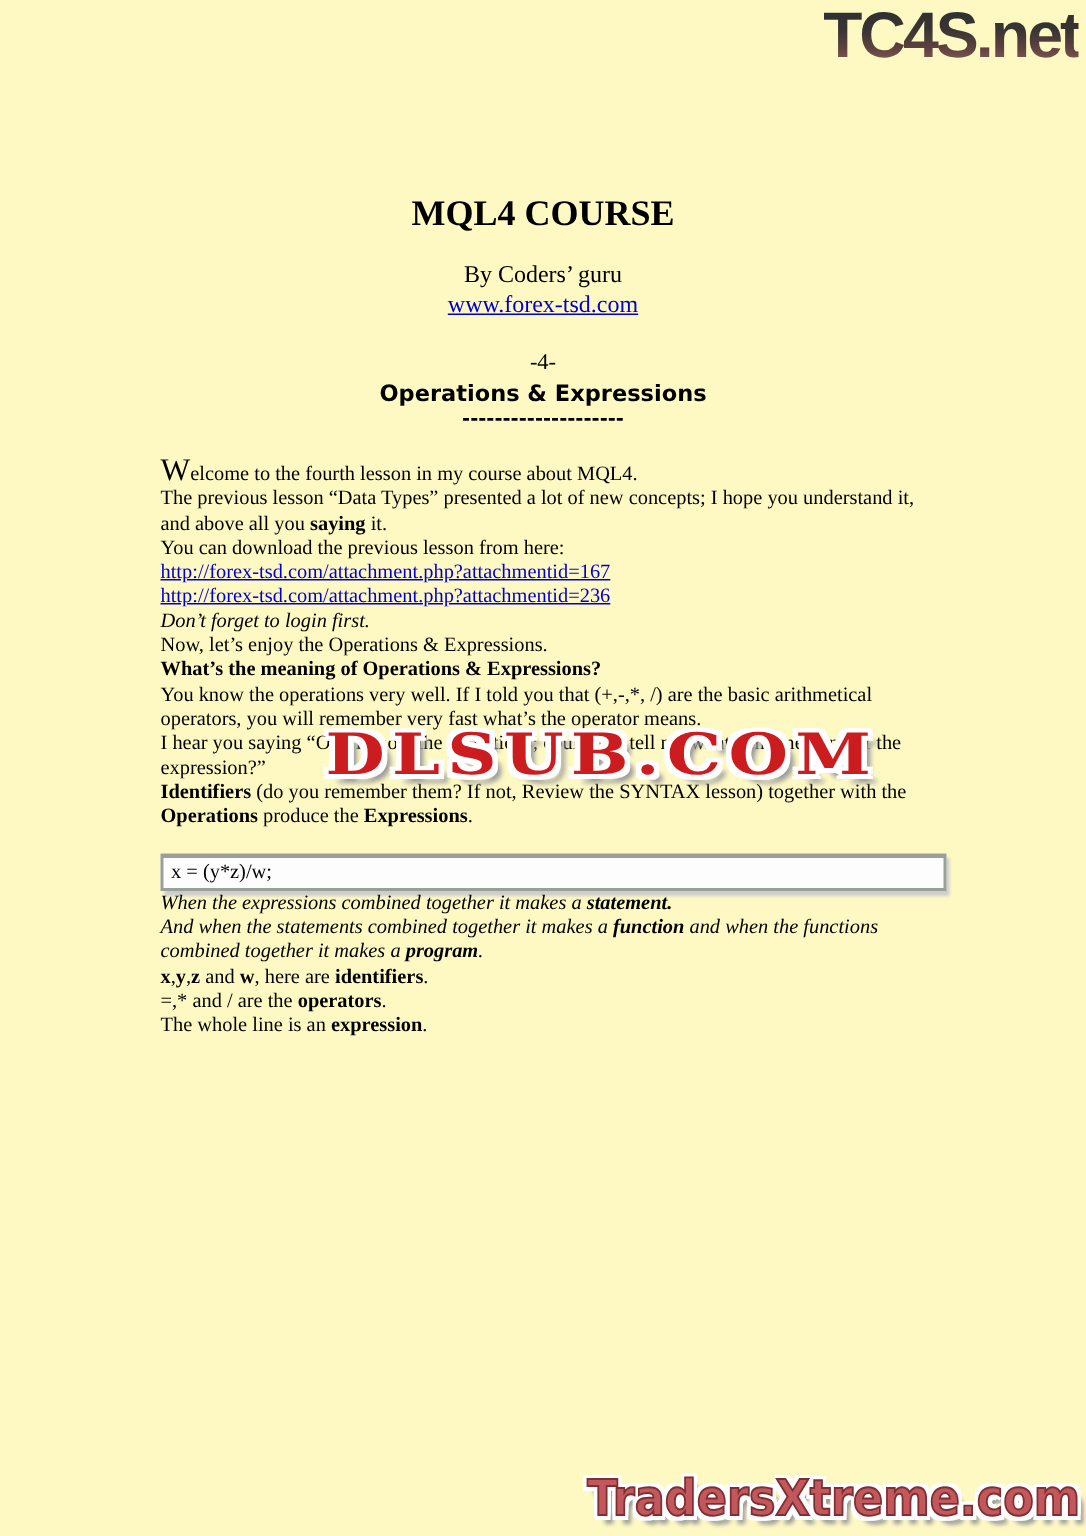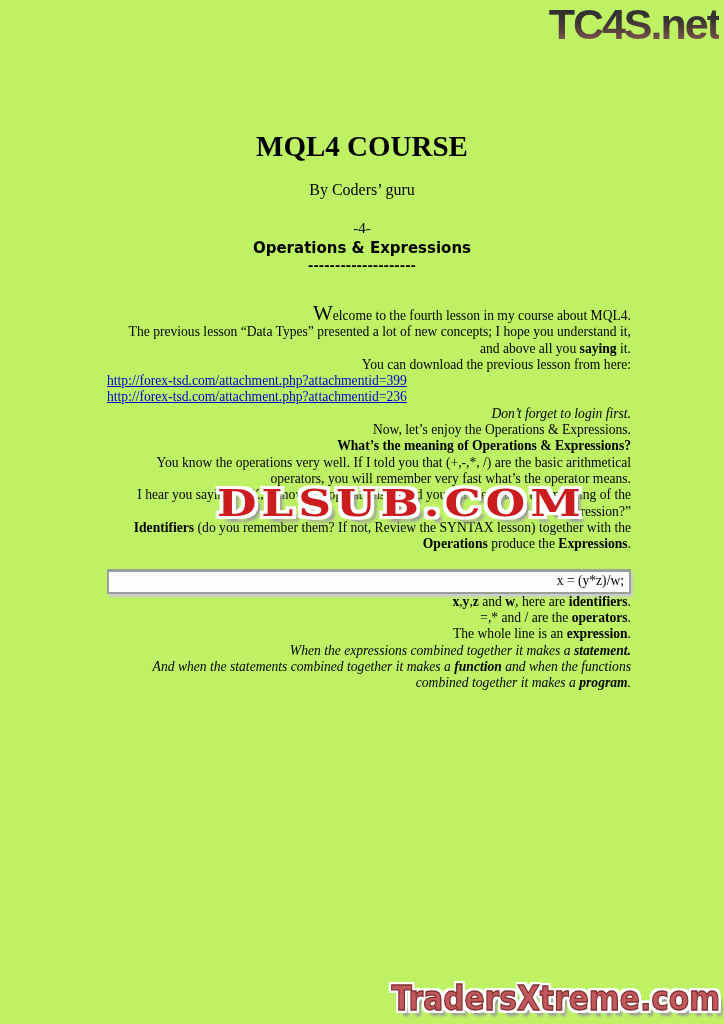--- a/index.html
+++ b/index.html
@@ -1,50 +1,50 @@
 <!DOCTYPE html>
 <html><head>
 <meta charset="utf-8">
 <style>
   * { margin:0; padding:0; box-sizing:border-box; }
   html, body { background:#ffffff; }
   .page {
     position:relative; width:724px; height:1024px; margin:0 auto;
-    background:#bef264; color:#000;
+    background:#fef9c3; color:#000;
     font-family:"Liberation Serif", serif;
     overflow:hidden;
   }
 
   
   .logo-top {
     position:absolute; top:0px; right:5px;
     font-family:"Liberation Sans", sans-serif;
     font-weight:700; font-size:43px; letter-spacing:-2px;
     color:#4a3a38;
   }
   @supports (-webkit-background-clip: text) {
     .logo-top {
       background:linear-gradient(180deg,#2b2b2b 0%,#383434 40%,#5c423f 65%,#7d5650 82%,#9a746b 100%);
       -webkit-background-clip:text; background-clip:text; color:transparent;
     }
   }
 
   
   .header { position:absolute; top:130px; left:0; width:100%; text-align:center; }
-  .title  { font-size:29px; font-weight:700; }
+  .title  { font-size:24px; font-weight:700; }
   .byline { font-size:16px; margin-top:18px; }
   .site-link { display:inline-block; margin-top:2px; font-size:16px; color:#0000cc; text-decoration:underline; cursor:pointer; }
   .lesson-no { font-size:15px; margin-top:21px; }
   .lesson-title { margin-top:2px; font-family:"DejaVu Sans", sans-serif; font-weight:700; font-size:15px; }
   .divider { margin-top:1px; font-family:"DejaVu Sans", sans-serif; font-weight:700; font-size:13px; }
 
   
   .content {
     position:absolute; left:107px; top:305px; width:524px;
-    font-size:13.6px; line-height:16.3px;text-align:right;
+    font-size:13.6px; line-height:16.3px;
   }
   .content p { margin:0; }
   .mt { margin-top:16px; }
   .mt20 { margin-top:20px; }
   .mt17 { margin-top:17px; }
   .mt34 { margin-top:34px; }
   .dropcap { font-size:21px; }
   a.attach { display:block; color:#0000cc; text-decoration:underline; cursor:pointer; width:fit-content; }
   .it { font-style:italic; }
   .meaning-heading { font-weight:700; }
@@ -87,57 +87,60 @@
 </head>
 <body>
 
 <div class="page">
 
   <div class="logo-top">TC4S.net</div>
 
   <div class="header">
     <div class="title">MQL4 COURSE</div>
     <div class="byline">By Coders’ guru</div>
+    <div>
+      <a class="site-link">www.forex-tsd.com</a>
+    </div>
     <div class="lesson-no">-4-</div>
     <div class="lesson-title">Operations &amp; Expressions</div>
     <div class="divider">--------------------</div>
   </div>
 
   <div class="content">
 
     <p><span class="dropcap">W</span><span>elcome to the fourth lesson in my course about MQL4.</span><br>
       <span>The previous lesson “Data Types” presented a lot of new concepts; I hope you understand it, and above all you </span><b>saying</b><span> it.</span></p>
 
     <p class="mt20">
       <span>You can download the previous lesson from here:</span>
-      <a class="attach">http://forex-tsd.com/attachment.php?attachmentid=399</a>
+      <a class="attach">http://forex-tsd.com/attachment.php?attachmentid=167</a>
       <a class="attach">http://forex-tsd.com/attachment.php?attachmentid=236</a>
       <span class="it">Don’t forget to login first.</span>
     </p>
 
     <p class="mt">Now, let’s enjoy the Operations &amp; Expressions.</p>
 
     <p class="mt34 meaning-heading">What’s the meaning of Operations &amp; Expressions?</p>
 
     <p class="mt">You know the operations very well. If I told you that (+,-,*, /) are the basic arithmetical operators, you will remember very fast what’s the operator means.</p>
 
     <p class="mt17"><span>I hear you saying “OK, I know the operations; could you tell me what’s the meaning of the expression?”</span><br>
       <b>Identifiers</b><span> (do you remember them? If not, Review the SYNTAX lesson) together with the </span><b>Operations</b><span> produce the </span><b>Expressions</b><span>.</span><br>
       </p>
 
     <div class="code-box">
       <span>x = (y*z)/w;</span>
     </div>
 
+    <p class="mt17 it"><span>When the expressions combined together it makes a </span><b>statement.</b><br>
+      <span>And when the statements combined together it makes a </span><b>function</b><span> and when the functions combined together it makes a </span><b>program</b><span>.</span></p>
+
     <p class="mt17"><b>x</b><span>,</span><b>y</b><span>,</span><b>z</b><span> and </span><b>w</b><span>, here are </span><b>identifiers</b><span>.</span><br>
       <span>=,* and / are the </span><b>operators</b><span>.</span><br>
       <span>The whole line is an </span><b>expression</b><span>.</span></p>
-
-    <p class="mt17 it"><span>When the expressions combined together it makes a </span><b>statement.</b><br>
-      <span>And when the statements combined together it makes a </span><b>function</b><span> and when the functions combined together it makes a </span><b>program</b><span>.</span></p>
 
   </div>
 
   <div class="watermark-mid outline-white">DLSUB.COM</div>
 
   <div class="logo-bottom outline-white">TradersXtreme.com</div>
 
 </div>
 
 </body></html>

